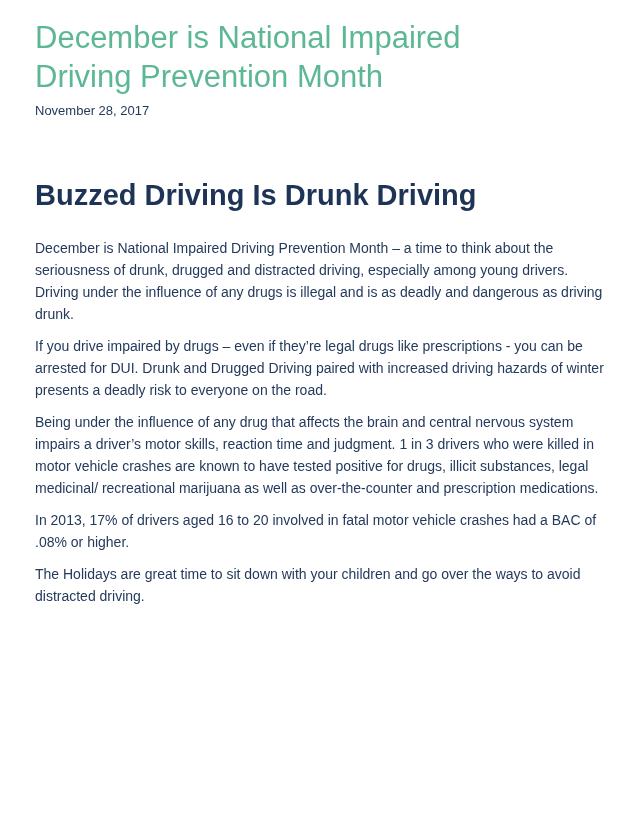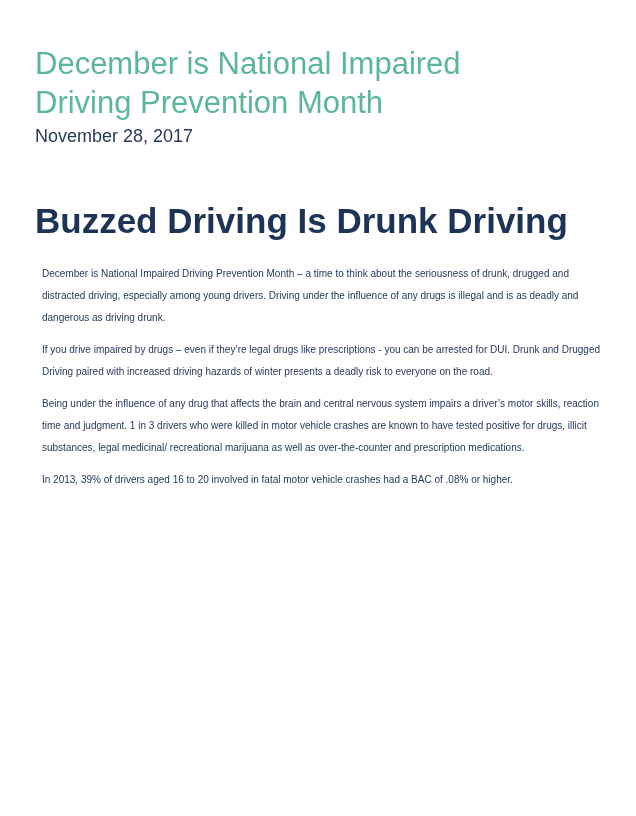--- a/index.html
+++ b/index.html
@@ -11,49 +11,49 @@
   html,body{margin:0;padding:0;}
   body{
     width:636px;height:816px;
     background:var(--page-bg);
     overflow:hidden;
     font-family:"Liberation Sans", sans-serif;
   }
   .page{
     box-sizing:border-box;
     width:636px;height:816px;
-    padding:44px 31px 0 35px;
+    padding:18px 31px 0 35px;
     background:var(--page-bg);
   }
   .title{
     margin:0 0 5px 0;
     max-width:500px;
     font-size:31px;
     line-height:39px;
     font-weight:400;
     color:var(--accent);
     letter-spacing:0;
   }
   .meta{margin:0;}
   .meta-line{
-    font-size:18px;
+    font-size:13px;
     line-height:19px;
     color:var(--body-navy);
   }
   .article-heading{
     margin:57px 0 24px 0;
-    font-size:35px;
+    font-size:29px;
     line-height:36px;
     font-weight:700;
     color:var(--heading-navy);
   }
   .body-copy{max-width:572px;}
   .para{
-    margin:0 0 10px 7px;
-    font-size:10px;
+    margin:0 0 10px 0;
+    font-size:14px;
     line-height:22px;
     color:var(--body-navy);
   }
   .section-heading{
     margin:11px 0 19px 0;
     font-size:15.8px;
     line-height:22px;
     font-weight:700;
     color:var(--heading-navy);
   }
@@ -68,18 +68,19 @@
   <div class="meta">
     <div class="meta-line">November 28, 2017</div>
   </div>
 
   <h2 class="article-heading">Buzzed Driving Is Drunk Driving</h2>
 
   <div class="body-copy">
     <p class="para">December is National Impaired Driving Prevention Month – a time to think about the seriousness of drunk, drugged and distracted driving, especially among young drivers. Driving under the influence of any drugs is illegal and is as deadly and dangerous as driving drunk.</p>
     <p class="para">If you drive impaired by drugs – even if they’re legal drugs like prescriptions - you can be arrested for DUI. Drunk and Drugged Driving paired with increased driving hazards of winter presents a deadly risk to everyone on the road.</p>
     <p class="para">Being under the influence of any drug that affects the brain and central nervous system impairs a driver’s motor skills, reaction time and judgment. 1 in 3 drivers who were killed in motor vehicle crashes are known to have tested positive for drugs, illicit substances, legal medicinal/ recreational marijuana as well as over-the-counter and prescription medications.</p>
-    <p class="para">In 2013, 39% of drivers aged 16 to 20 involved in fatal motor vehicle crashes had a BAC of .08% or higher.</p>
+    <p class="para">In 2013, 17% of drivers aged 16 to 20 involved in fatal motor vehicle crashes had a BAC of .08% or higher.</p>
+    <p class="para">The Holidays are great time to sit down with your children and go over the ways to avoid distracted driving.</p>
 
 
   </div>
 
 </div>
 
 </body></html>

